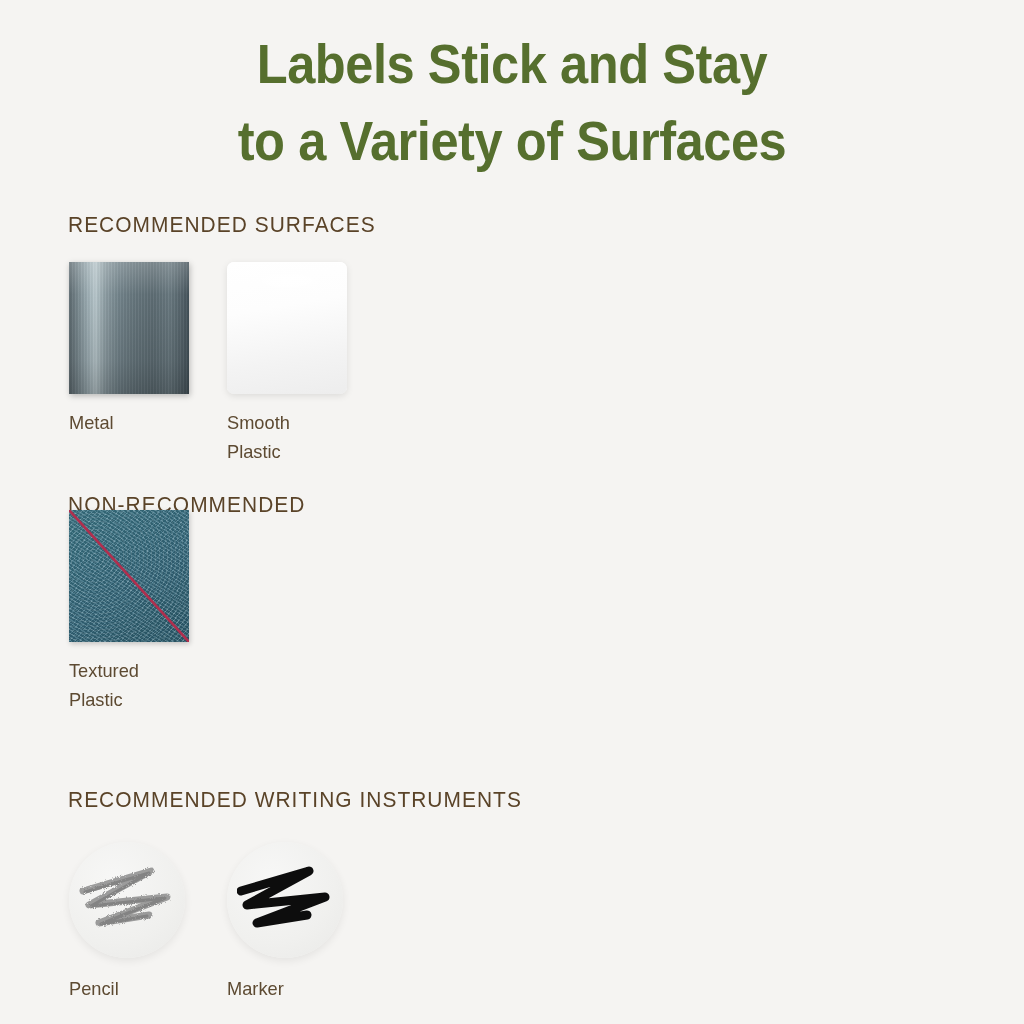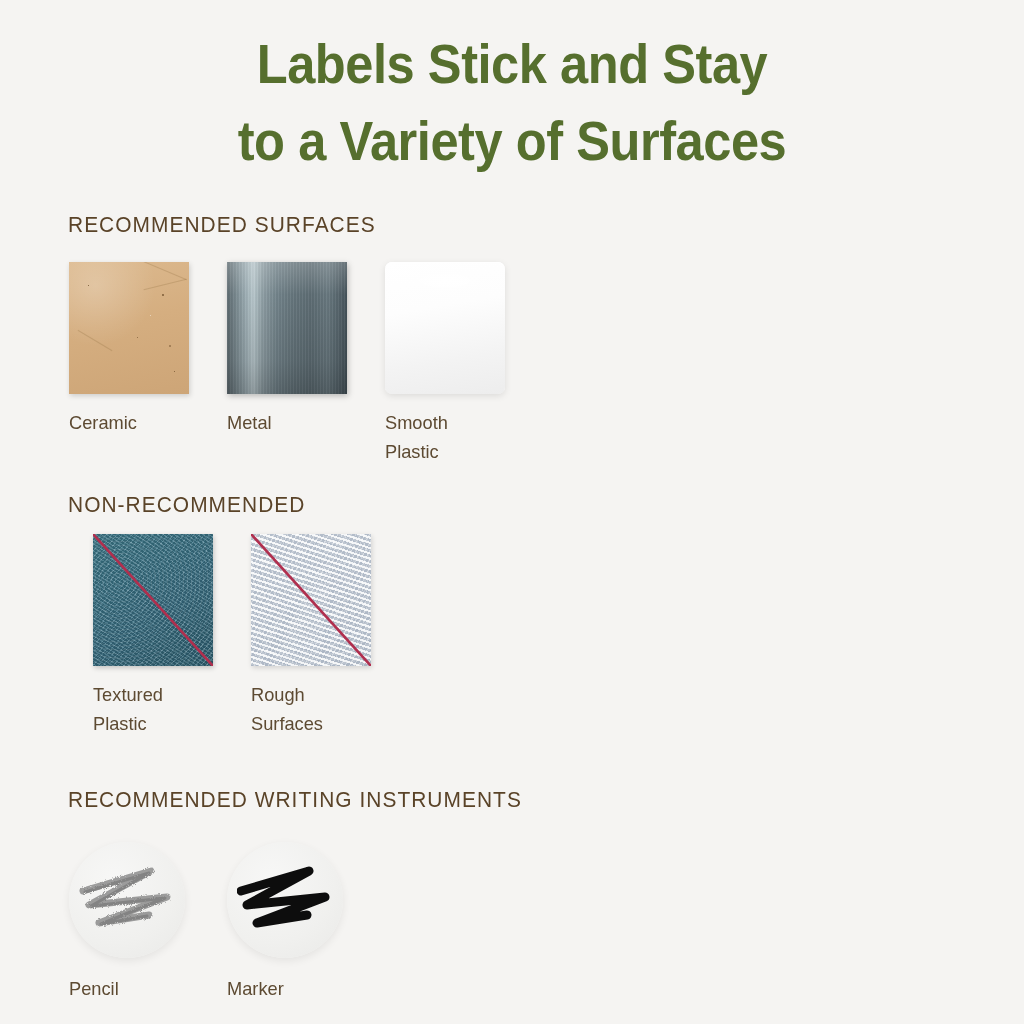--- a/index.html
+++ b/index.html
@@ -74,21 +74,21 @@
     font-size: 19px;
     line-height: 29px;
     color: #5d4a32;
     white-space: pre-line;
     transform: scaleX(0.96);
     transform-origin: left top;
   }
 
   
   #row-surfaces  { left: 69px; top: 262px; }
-  #row-nonrec    { left: 69px; top: 534px; margin-left: 24px; }
+  #row-nonrec    { left: 69px; top: 510px; }
   #row-writing   { left: 69px; top: 842px; }
 
   
 
   
   .mat-ceramic {
     background:
       radial-gradient(circle at 22% 18%, rgba(255,255,255,.22), transparent 42%),
       linear-gradient(168deg, #dcb98e 0%, #d5ae80 45%, #cda577 100%);
     box-shadow: 1px 2px 5px rgba(0,0,0,.16);
@@ -265,28 +265,20 @@
 
   <div class="title-block">
     <div class="title-line">Labels Stick and Stay</div>
     <div class="title-line">to a Variety of Surfaces</div>
   </div>
 
   <div class="section-header" id="hdr-recommended">RECOMMENDED SURFACES</div>
 
   <div class="row" id="row-surfaces">
 
-    <div class="cell">
-      <div class="swatch mat-ceramic">
-        <div class="crack" style="left:62px;top:6px;width:58px;height:1px;transform:rotate(23deg);"></div>
-        <div class="crack" style="left:74px;top:22px;width:44px;height:1px;transform:rotate(-14deg);"></div>
-        <div class="crack" style="left:6px;top:78px;width:40px;height:1px;transform:rotate(31deg);"></div>
-      </div>
-      <div class="caption">Ceramic</div>
-    </div>
 
 
     <div class="cell">
       <div class="swatch mat-metal"></div>
       <div class="caption">Metal</div>
     </div>
 
     <div class="cell">
       <div class="swatch mat-smoothplastic"></div>
       <div class="caption">Smooth
@@ -302,29 +294,20 @@
     <div class="cell">
       <div class="swatch mat-texturedplastic">
         <svg class="strike" viewBox="0 0 120 132" preserveAspectRatio="none">
           <line x1="0" y1="0" x2="120" y2="132"></line>
         </svg>
       </div>
       <div class="caption">Textured
 Plastic</div>
     </div>
 
-    <div class="cell">
-      <div class="swatch mat-roughsurfaces">
-        <svg class="strike" viewBox="0 0 120 132" preserveAspectRatio="none">
-          <line x1="0" y1="0" x2="120" y2="132"></line>
-        </svg>
-      </div>
-      <div class="caption">Rough
-Surfaces</div>
-    </div>
 
   </div>
 
   <div class="section-header" id="hdr-writing">RECOMMENDED WRITING INSTRUMENTS</div>
 
   <div class="row" id="row-writing">
 
 
     <div class="cell pen-cell">
       <div class="pen-disc">

